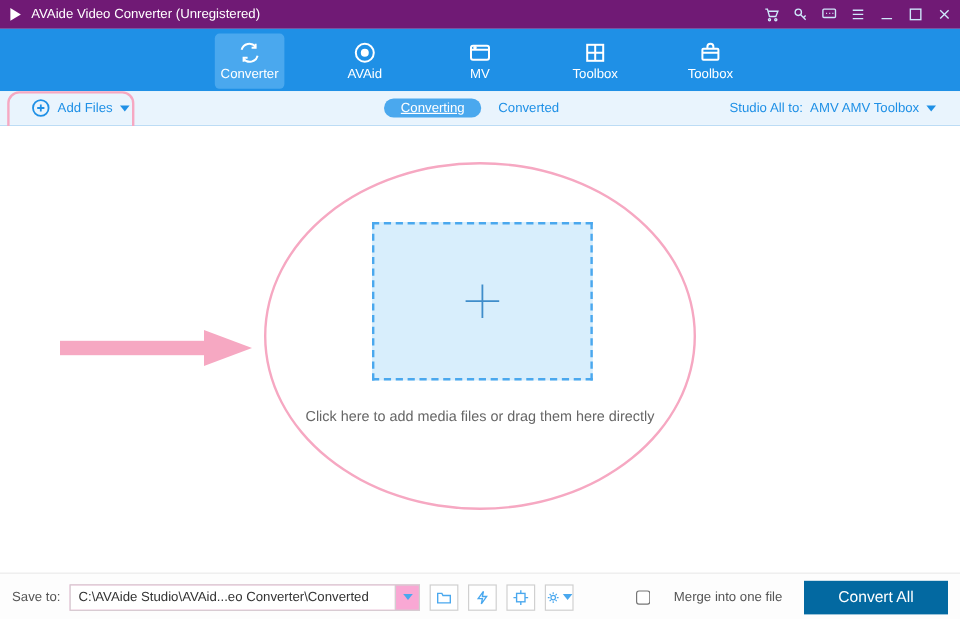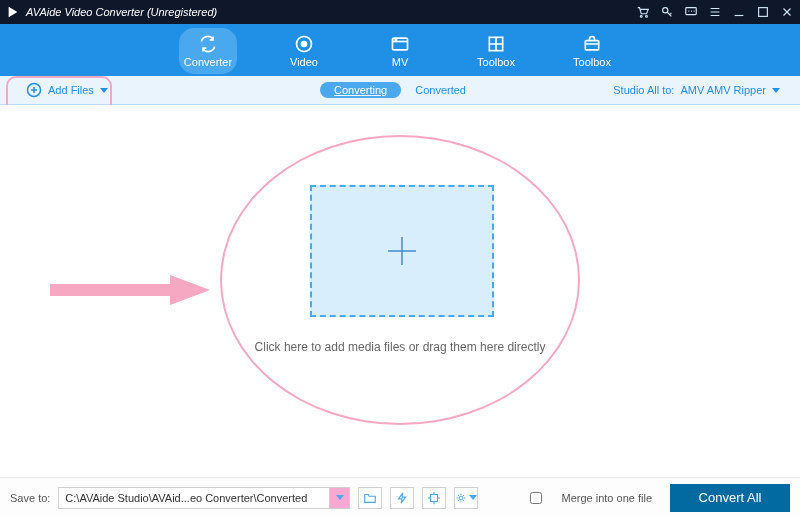--- a/index.html
+++ b/index.html
@@ -1,30 +1,30 @@
 <!DOCTYPE html>
 <html><head>
 <meta charset="utf-8">
 <style>
   * { box-sizing: border-box; margin: 0; padding: 0; font-family: "Segoe UI", Arial, sans-serif; }
   html, body { width: 800px; height: 516px; overflow: hidden; background: #fff; }
   .titlebar {
-    height: 24px; background: #0f172a; color: #fff; display: flex; align-items: center;
-    font-size: 11px; padding: 0 6px; justify-content: space-between; font-style: italic;
+    height: 24px; background: #701a75; color: #fff; display: flex; align-items: center;
+    font-size: 11px; padding: 0 6px; justify-content: space-between;
   }
   .titlebar .left { display: flex; align-items: center; gap: 6px; }
   .titlebar .right { display: flex; align-items: center; gap: 10px; color: #cfe8fb; }
   .titlebar .icon { width: 14px; height: 14px; display: inline-flex; align-items: center; justify-content: center; }
   .toolbar {
     height: 52px; background: #1f90e6; display: flex; align-items: center; justify-content: center;
     gap: 38px; padding-top:2px;
   }
   .tool {
     display: flex; flex-direction: column; align-items: center; justify-content: center;
-    color: #fff; font-size: 11px; width: 58px; height: 46px; border-radius: 15px; gap: 2px;
+    color: #fff; font-size: 11px; width: 58px; height: 46px; border-radius: 4px; gap: 2px;
     cursor: pointer;
   }
   .tool.active { background: #4aa8ee; }
   .tool svg { width: 20px; height: 20px; }
   .subbar {
     height: 28px; background: #e9f4fd; display: flex; align-items: center;
     font-size: 11px; color: #1f90e6; padding: 0 20px; position: relative;
   }
   .addfiles {
     display: flex; align-items: center; gap: 6px; color: #1f90e6; cursor: pointer;
@@ -156,21 +156,21 @@
         <path d="M4 9a8 8 0 0 1 14-3M20 15a8 8 0 0 1-14 3"></path>
         <path d="M18 3v4h-4M6 21v-4h4"></path>
       </svg>
     <span>Converter</span>
   </div>
   <div class="tool">
     <svg viewBox="0 0 24 24" fill="none" stroke="#fff" stroke-width="2">
         <circle cx="12" cy="12" r="9"></circle>
         <circle cx="12" cy="12" r="3" fill="#fff"></circle>
       </svg>
-    <span>Video</span>
+    <span>AVAid</span>
   </div>
   <div class="tool">
     <svg viewBox="0 0 24 24" fill="none" stroke="#fff" stroke-width="2">
         <rect x="3" y="5" width="18" height="14" rx="2"></rect>
         <path d="M3 9h18"></path>
         <circle cx="7" cy="7" r="0.8" fill="#fff"></circle>
       </svg>
     <span>MV</span>
   </div>
   <div class="tool">
@@ -197,21 +197,21 @@
       </svg>
     <span>Add Files</span>
     <span class="tri"></span>
   </div>
   <div class="segmented">
     <div class="seg active">Converting</div>
     <div class="seg">Converted</div>
   </div>
   <div class="convert-all">
     <span>Studio All to:</span>
-    <span class="value">AMV AMV Ripper</span>
+    <span class="value">AMV AMV Toolbox</span>
     <span class="tri"></span>
   </div>
 </div>
 <div class="thinline"></div>
 
 <div class="addfiles-highlight"></div>
 
 <div class="canvas">
   <div class="ellipse"></div>
   <svg class="arrow" viewBox="0 0 160 30">

